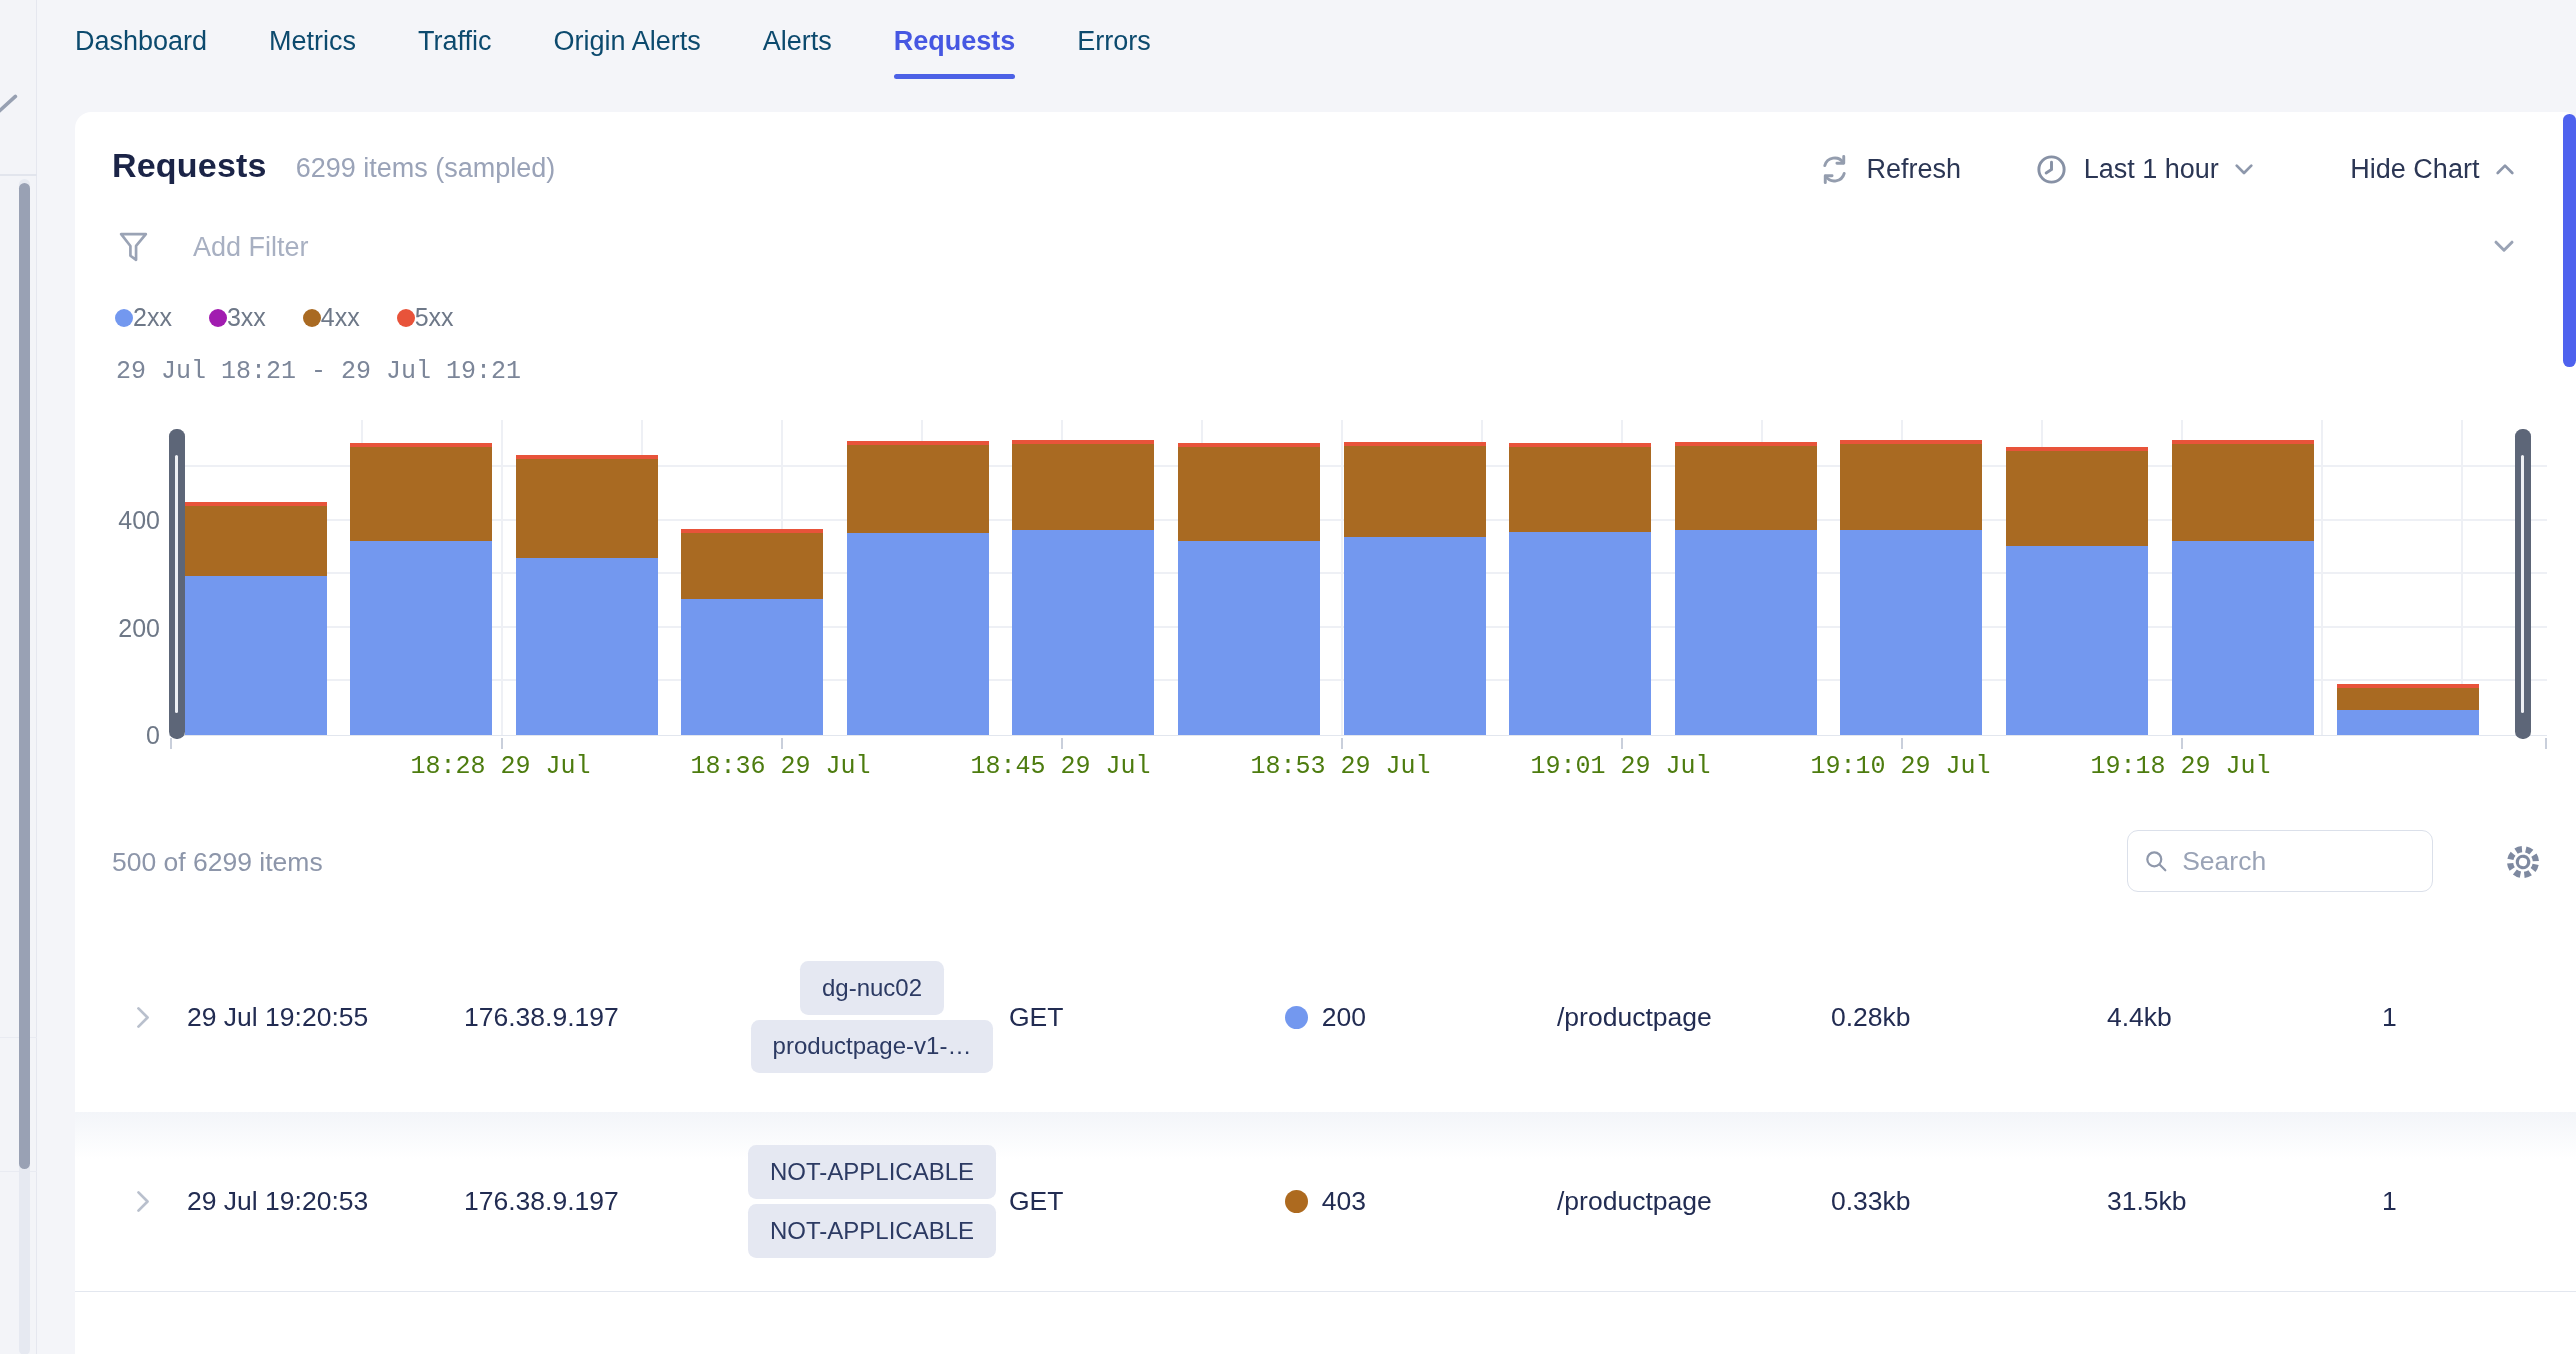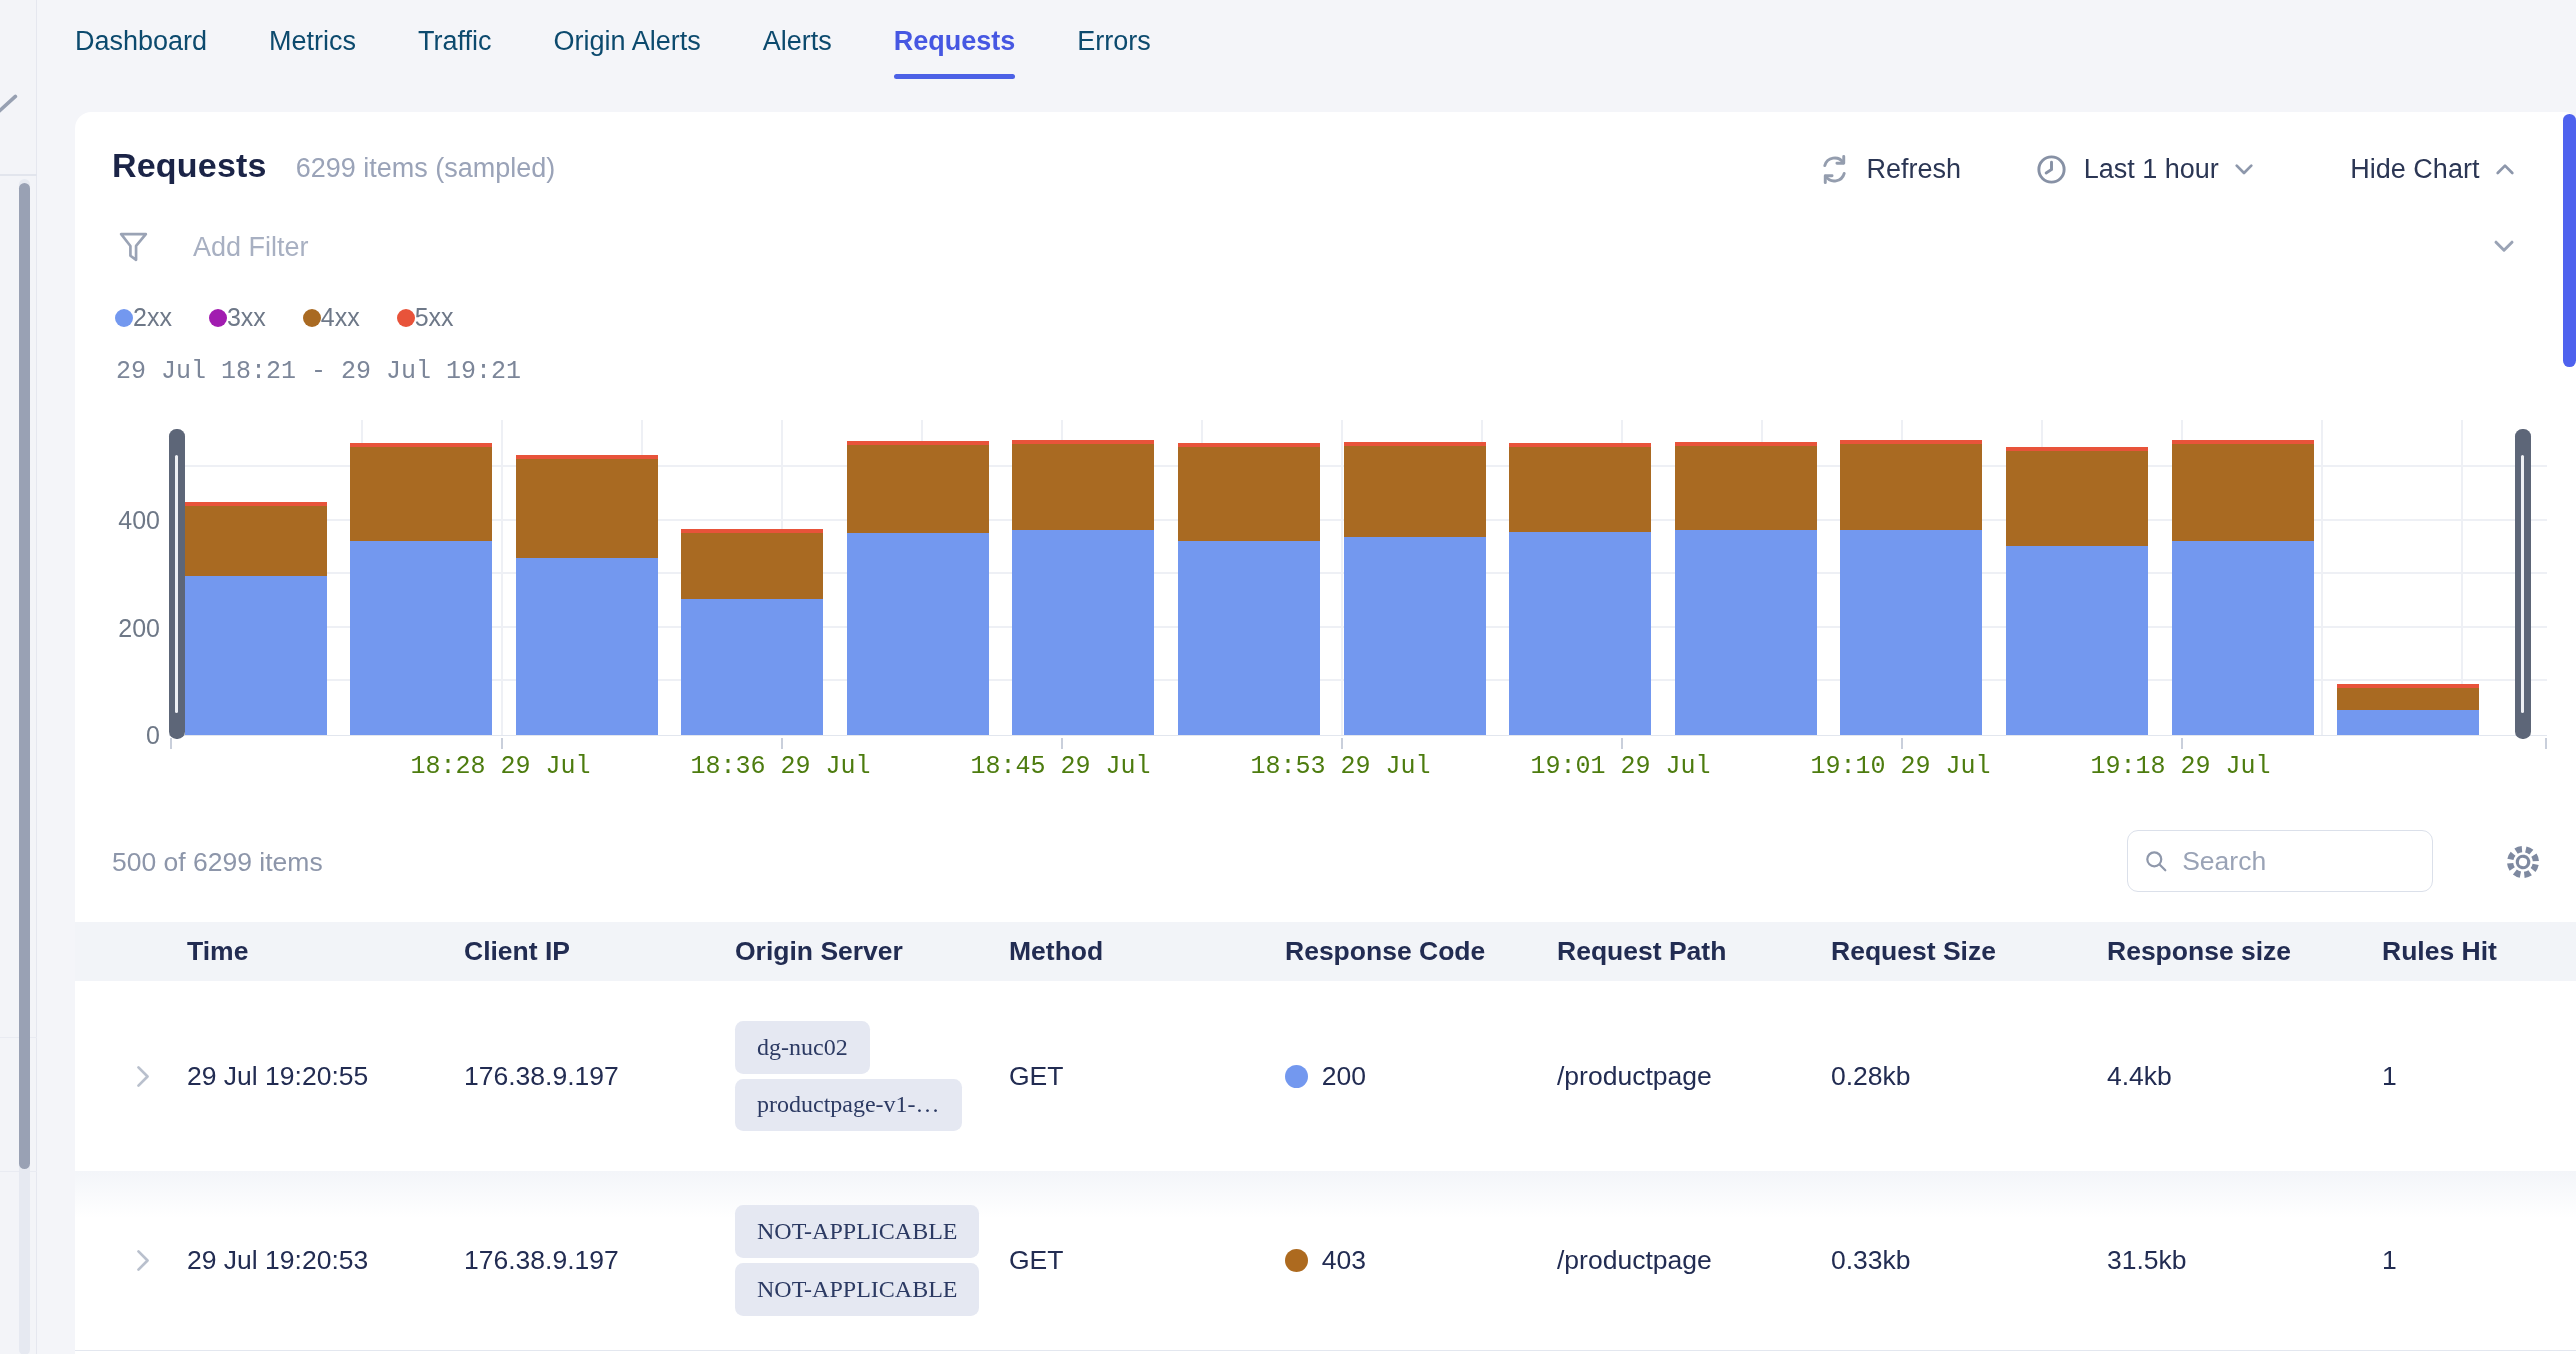--- a/index.html
+++ b/index.html
@@ -65,21 +65,21 @@
   .gear { position:absolute; left:2427px; top:729px; cursor:pointer; }
 
   
   .table { position:absolute; left:0; top:810px; width:2501px; }
   .thead, .trow { display:grid; grid-template-columns:112px 277px 271px 274px 276px 272px 274px 276px 275px 1fr; align-items:center; }
   .thead { height:59px; background:#f2f4f8; font-size:25px; font-weight:700; color:#5a6477; }
   .trow { height:190px; background:#fff; cursor:pointer; }
   .trow.r1 { height:180px; background:linear-gradient(180deg,#f3f5f9 0px,#ffffff 47px); border-bottom:1.8px solid #e3e7ef; }
   .cell { font-size:26.5px; color:#222c52; }
   .expander { padding-left:58px; display:flex; align-items:center; }
-  .pills { display:flex; flex-direction:column; gap:5px; align-items:flex-start;font-family:Liberation Serif, serif; }
+  .pills { display:flex; flex-direction:column; gap:5px; align-items:center; }
   .pill { background:#e5e8f2; color:#2c3a63; font-size:24px; border-radius:8.2px; padding:12.8px 22px; white-space:nowrap; }
   .code-cell { display:flex; align-items:center; gap:13.7px; }
   .code-dot { width:23px; height:23px; border-radius:50%; }
 
   
   .page-scroll-thumb { position:absolute; left:2563px; top:114px; width:12.8px; height:253px; background:#4e62ee; border-radius:6.4px; cursor:grab; }
 
   svg { display:block; }
 </style>
 </head>
@@ -311,32 +311,20 @@
       <input type="text" placeholder="Search" style="">
     </div>
     <svg class="gear" width="42" height="42" viewBox="0 0 44 44">
       <g fill="none" stroke="#7e89a0" transform="rotate(11 22 22)">
         <circle cx="22" cy="22" r="13.5" stroke-width="6.5" stroke-dasharray="6.5 4.1"></circle>
         <circle cx="22" cy="22" r="6" stroke-width="3.4"></circle>
       </g>
     </svg>
 
     <div class="table">
-      <div class="thead">
-          <div class="cell"></div>
-          <div class="cell">Time</div>
-          <div class="cell">Client IP</div>
-          <div class="cell">Origin Server</div>
-          <div class="cell">Method</div>
-          <div class="cell">Response Code</div>
-          <div class="cell">Request Path</div>
-          <div class="cell">Request Size</div>
-          <div class="cell">Response size</div>
-          <div class="cell">Rules Hit</div>
-        </div>
       <div class="tbody">
           <div class="trow r0">
             <div class="cell expander">
               <svg width="20" height="31" viewBox="0 0 22 34">
                 <polyline points="6,7 16,17 6,27" fill="none" stroke="#b9c0cd" stroke-width="3" stroke-linecap="round" stroke-linejoin="round"></polyline>
               </svg>
             </div>
             <div class="cell">29 Jul 19:20:55</div>
             <div class="cell">176.38.9.197</div>
             <div class="cell pills">

